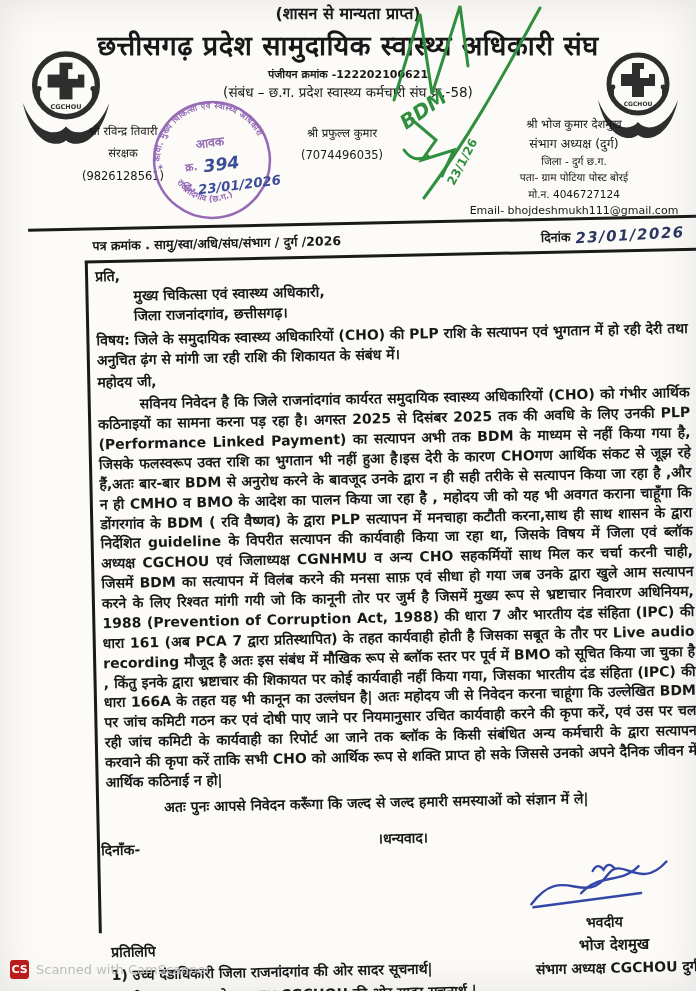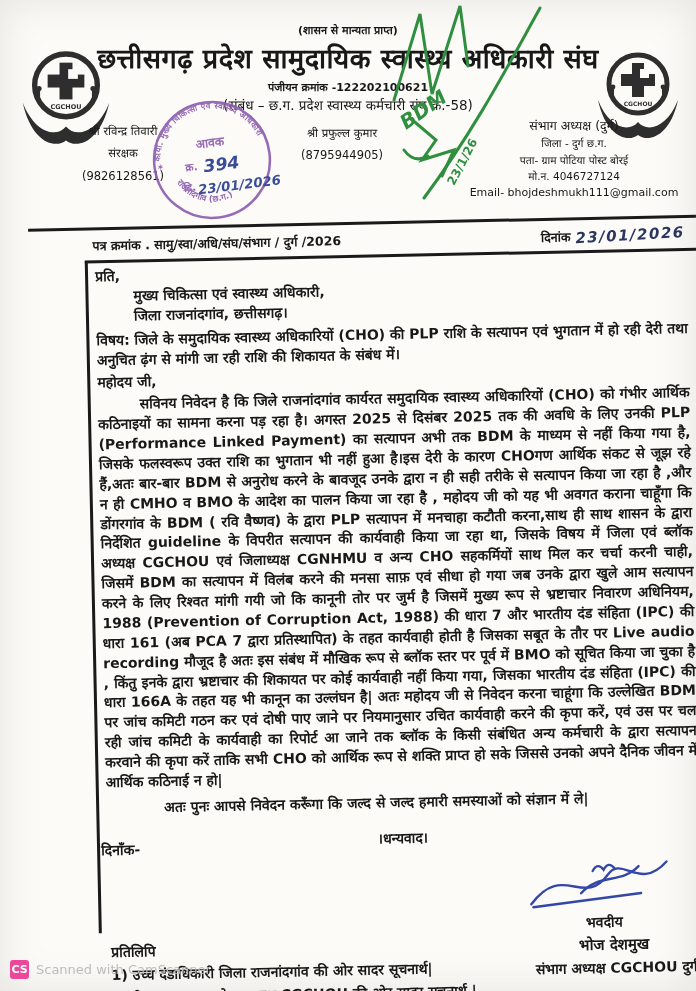--- a/index.html
+++ b/index.html
@@ -5,21 +5,21 @@
   html,body { margin:0; padding:0; background:#e8e8e6; }
   .page {
     position:relative; width:696px; height:991px; margin:0 auto;
     background:#fcfbf8; overflow:hidden;
     font-family:"DejaVu Sans","Liberation Sans",sans-serif;
     color:#181818;
     box-shadow: inset 0 0 40px rgba(120,120,120,.18);
   }
   
   .hdr { position:absolute; top:0; left:0; right:0; text-align:center; }
-  .recognition { margin-top:22px; font-size:11px; font-weight:bold; }
+  .recognition { margin-top:2px; font-size:16px; font-weight:bold; }
   .title { margin-top:2px; font-size:27px; font-weight:bold; letter-spacing:.5px; }
   .registration { margin-top:3px; font-size:11px; font-weight:bold; }
   .affiliation { margin-top:2px; font-size:13.5px; font-weight:normal; }
   .logo { position:absolute; }
   .logo-left  { left:10px;  top:40px; width:112px; height:108px; }
   .logo-right { right:8px;  top:42px; width:100px; height:100px; }
   .official { position:absolute; text-align:center; font-weight:normal; }
   .patron    { left:60px;  top:120px; width:126px; font-size:11.5px; line-height:1.95; }
   .president { left:272px; top:122px; width:140px; font-size:11.5px; line-height:1.95; }
   .divpres   { left:456px; top:116px; width:236px; font-size:10.5px; line-height:1.55; }
@@ -54,21 +54,21 @@
   .dateline { position:absolute; left:-6px; top:22px; }
   .closing-zone { position:relative; height:190px; }
   .sign-svg { position:absolute; right:22px; top:0; width:155px; height:64px; overflow:visible; }
   .closing { position:absolute; right:78px; top:60px; }
   .sig-name { position:absolute; right:52px; top:82px; font-size:15px; font-weight:bold; }
   .sig-role { position:absolute; right:4px; top:106px; font-weight:bold; }
   .copies { position:absolute; left:2px; top:78px; line-height:1.65; max-width:430px; }
   .copies .cl { font-weight:bold; }
   
   .wm { position:absolute; left:10px; bottom:12px; display:flex; align-items:center; gap:7px; }
-  .cs-badge { width:19px; height:19px; background:#ec4899; color:#fff; border-radius:3px;
+  .cs-badge { width:19px; height:19px; background:#b91c1c; color:#fff; border-radius:3px;
               font-size:11px; font-weight:bold; display:flex; align-items:center; justify-content:center; }
   .wm-text { color:#bcbcbc; font-size:13px; }
 </style>
 </head>
 <body>
 
 <div class="page">
 
   <div class="hdr">
     <div class="recognition">(शासन से मान्यता प्राप्त)</div>
@@ -102,23 +102,24 @@
     <path d="M10,58 C20,84 40,92 50,80 C60,92 80,84 90,58 C82,95 60,101 50,93 C40,101 18,95 10,58 Z" fill="#2e2e2e"></path>
   </svg>
 
   <div class="official patron">
     <div>श्री रविन्द्र तिवारी</div>
     <div>संरक्षक</div>
     <div>(9826128561)</div>
   </div>
   <div class="official president">
     <div>श्री प्रफुल्ल कुमार</div>
-    <div>(8795944905)</div>
+    <div>(7074496035)</div>
   </div>
   <div class="official divpres">
+    <div class="nm">श्री भोज कुमार देशमुख</div>
     <div class="rl">संभाग अध्यक्ष (दुर्ग)</div>
     <div>जिला - दुर्ग छ.ग.</div>
     <div>पता- ग्राम पोटिया पोस्ट बोरई</div>
     <div>मो.न. 4046727124</div>
     <div class="em">Email- bhojdeshmukh111@gmail.com</div>
   </div>
 
   <svg class="stamp" viewBox="0 0 130 130">
     <circle cx="65" cy="65" r="57" fill="none" stroke="#8d5fb0" stroke-width="2.5"></circle>
     <defs>

